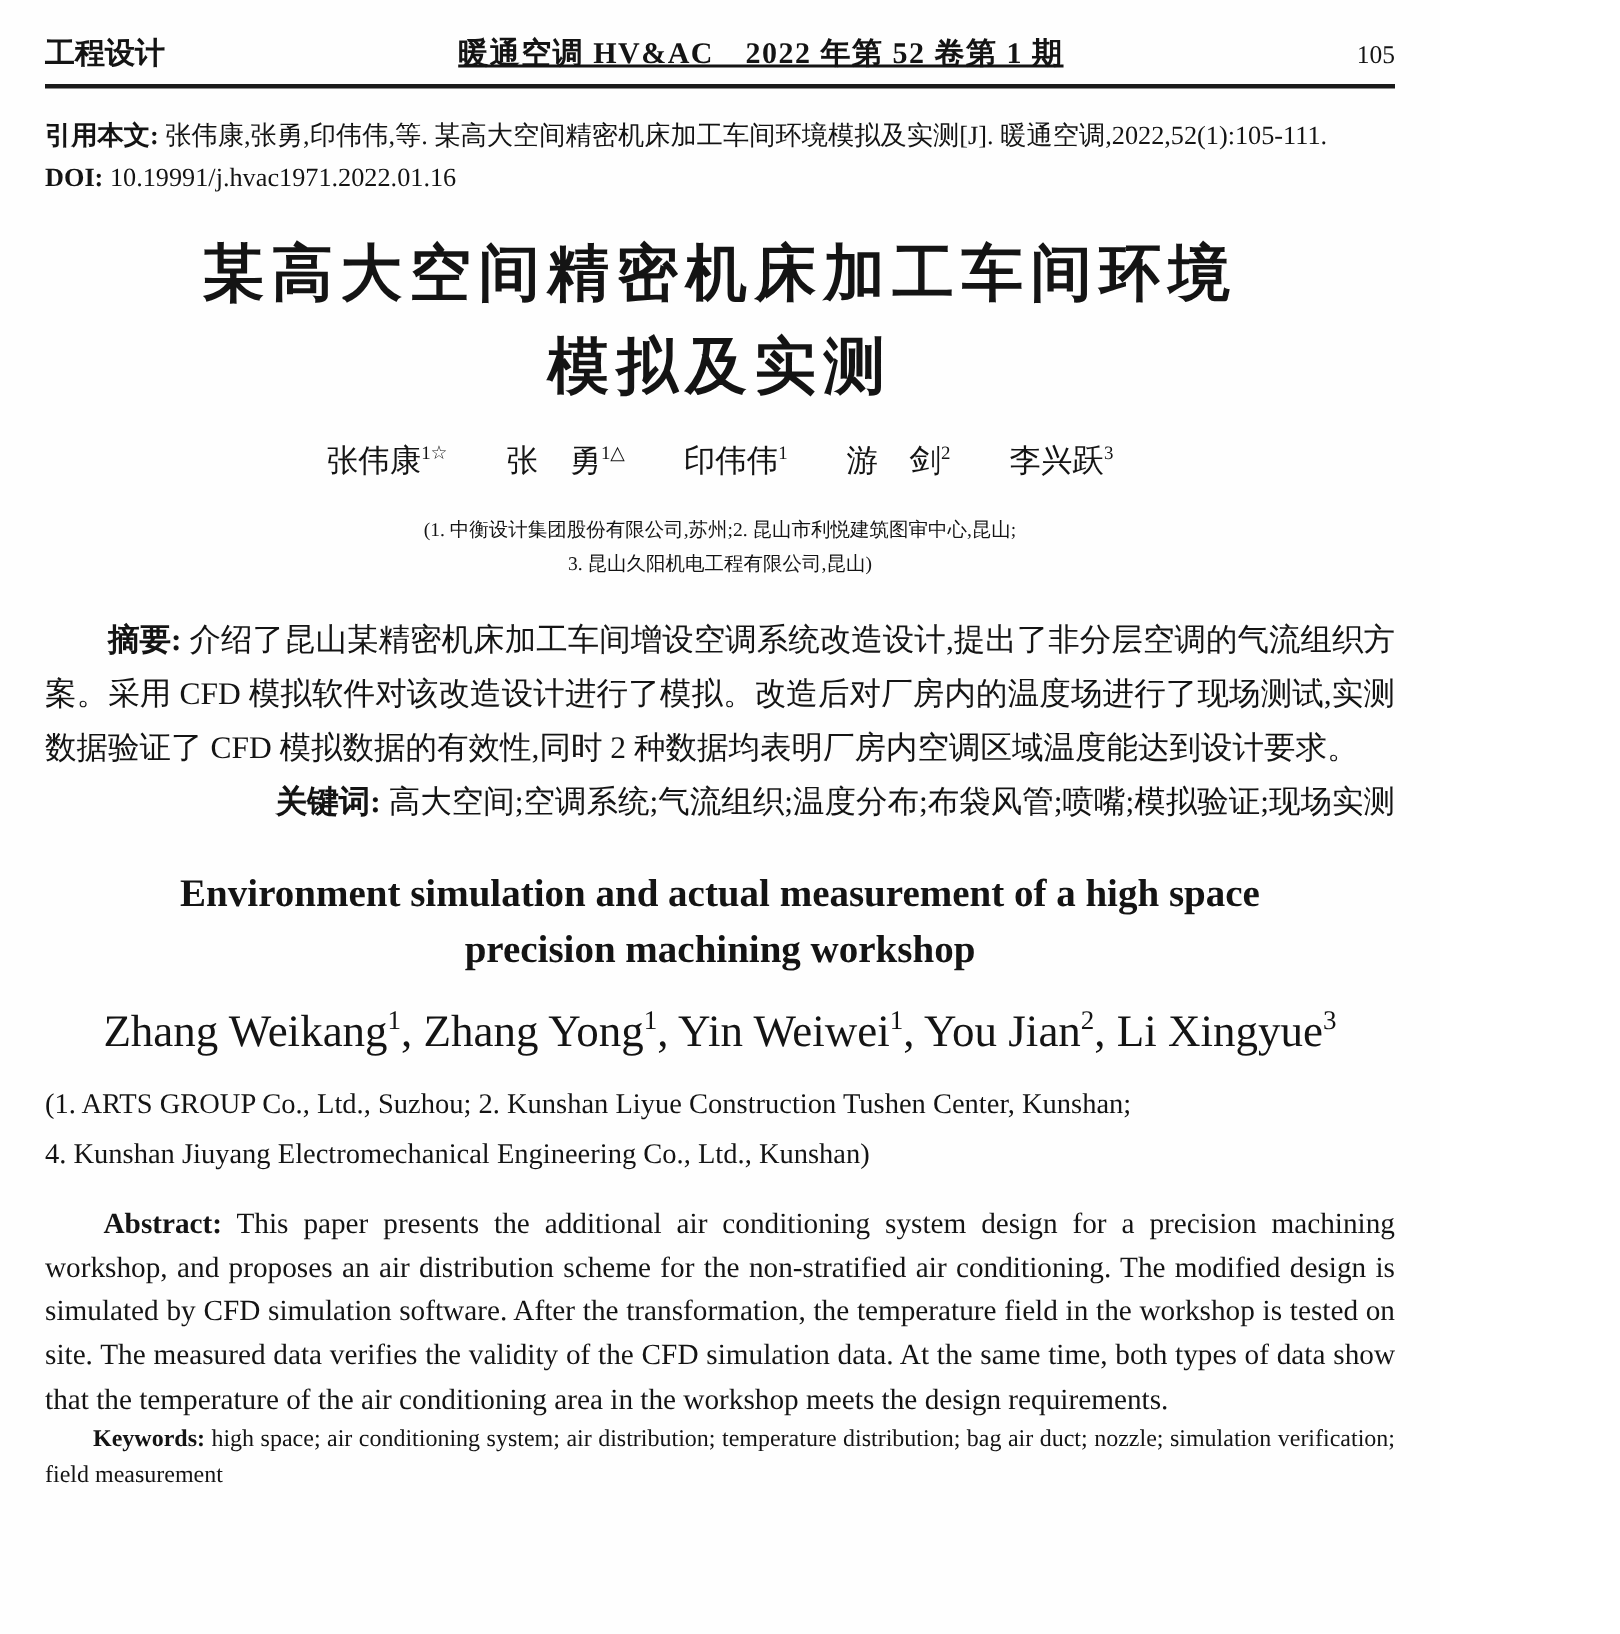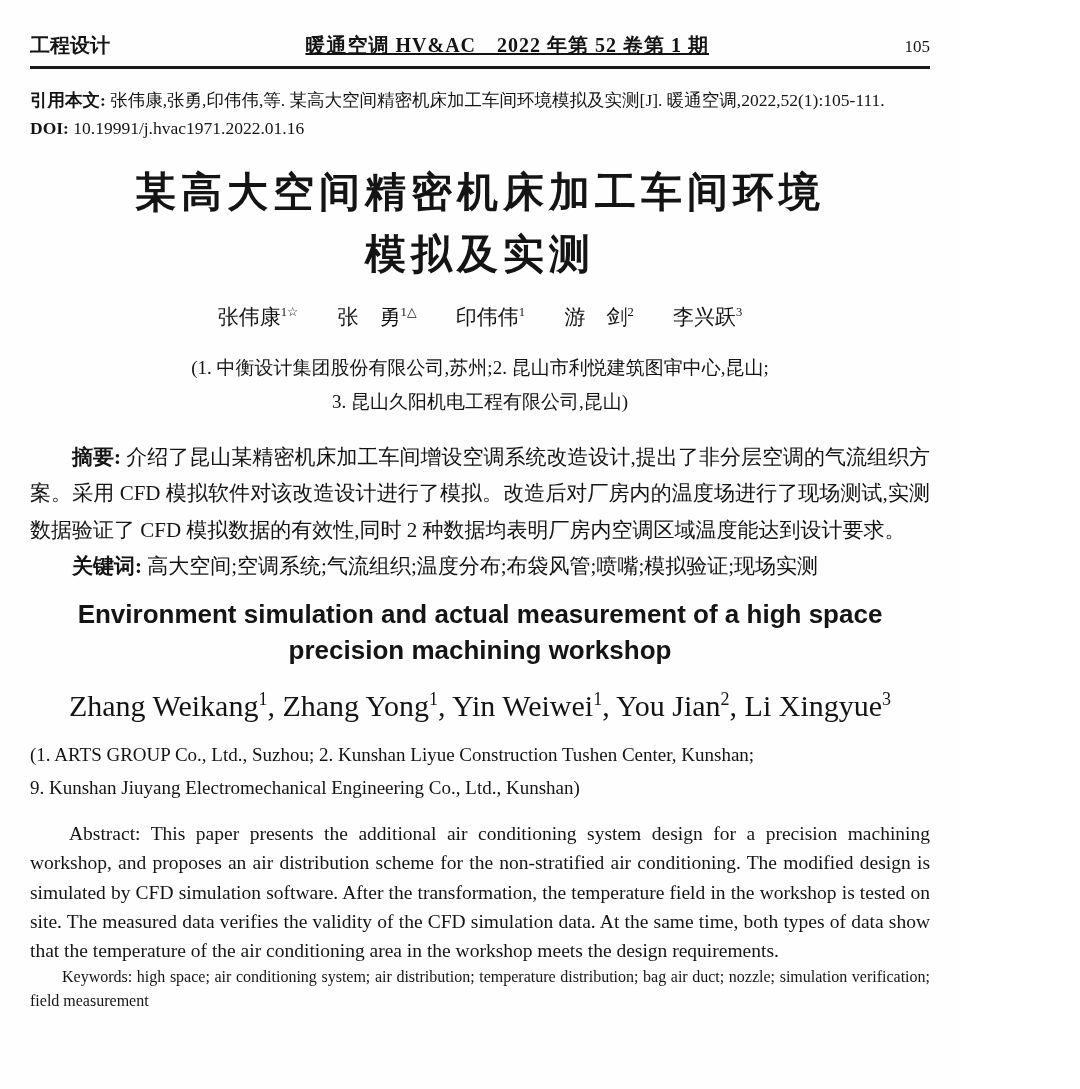--- a/index.html
+++ b/index.html
@@ -6,21 +6,21 @@
     margin: 0;
     padding: 0;
     background: #ffffff;
     color: #141414;
   }
   .page {
     position: relative;
     width: 960px;
     height: 1089px;
     box-sizing: border-box;
-    padding: 32px 30px 10px 30px;
+    padding: 22px 30px 10px 30px;
     background: #fefefe;
     overflow: hidden;
     font-family: "Liberation Serif", "DejaVu Serif", serif;
   }
   
   .header {
     display: flex;
     justify-content: space-between;
     align-items: baseline;
     font-size: 20px;
@@ -56,43 +56,44 @@
     margin-top: 18px;
     text-align: center;
     font-size: 21px;
   }
   .authors-zh .author { margin: 0 17px; white-space: nowrap; }
   sup { font-size: 60%; line-height: 0; }
   
   .affil-zh {
     margin-top: 20px;
     text-align: center;
-    font-size: 19px;
+    font-size: 13px;
     line-height: 1.8;
   }
   
   .abstract-zh {
     margin: 20px 0 0 0;
     font-size: 21px;
     line-height: 1.72;
     text-align: justify;
     text-indent: 2em;
   }
   .abstract-zh .lbl, .keywords-zh .lbl { font-weight: bold; }
   .keywords-zh {
     margin: 0;
     font-size: 21px;
     line-height: 1.72;
     text-indent: 2em;
+    text-align: right;
   }
   
   .title-en {
-    margin: 12px 0 0 0;
+    margin: 26px 0 0 0;
     text-align: center;
-    font-family: Liberation Sans, sans-serif;
+    font-family: Liberation Serif, serif;
     font-size: 26px;
     font-weight: bold;
     line-height: 1.4;
   }
   
   .authors-en {
     margin-top: 20px;
     text-align: center;
     font-size: 30px;
   }
@@ -104,21 +105,21 @@
     line-height: 1.75;
   }
   
   .abstract-en {
     margin: 15px 0 0 0;
     font-size: 19.5px;
     line-height: 1.5;
     text-align: justify;
     text-indent: 2em;
   }
-  .abstract-en .lbl, .keywords-en .lbl { font-weight: normal; }
+  .abstract-en .lbl, .keywords-en .lbl { font-weight: bold; }
   .keywords-en {
     margin: 0;
     font-size: 16px;
     line-height: 1.5;
     text-align: justify;
     text-indent: 2em;
   }
 </style>
 </head>
 <body>
@@ -159,20 +160,20 @@
   <div class="authors-en">
     <span class="author"><span>Zhang Weikang</span><sup>1</sup><span>, </span></span>
     <span class="author"><span>Zhang Yong</span><sup>1</sup><span>, </span></span>
     <span class="author"><span>Yin Weiwei</span><sup>1</sup><span>, </span></span>
     <span class="author"><span>You Jian</span><sup>2</sup><span>, </span></span>
     <span class="author"><span>Li Xingyue</span><sup>3</sup><span></span></span>
   </div>
 
   <div class="affil-en">
     <span>(1. ARTS GROUP Co., Ltd., Suzhou; 2. Kunshan Liyue Construction Tushen Center, Kunshan;</span><br>
-    <span>9. Kunshan Jiuyang Electromechanical Engineering Co., Ltd., Kunshan)</span>
+    <span>4. Kunshan Jiuyang Electromechanical Engineering Co., Ltd., Kunshan)</span>
   </div>
 
   <p class="abstract-en"><span class="lbl">Abstract:</span> <span>This paper presents the additional air conditioning system design for a precision machining workshop, and proposes an air distribution scheme for the non-stratified air conditioning. The modified design is simulated by CFD simulation software. After the transformation, the temperature field in the workshop is tested on site. The measured data verifies the validity of the CFD simulation data. At the same time, both types of data show that the temperature of the air conditioning area in the workshop meets the design requirements.</span></p>
 
   <p class="keywords-en"><span class="lbl">Keywords:</span> <span>high space; air conditioning system; air distribution; temperature distribution; bag air duct; nozzle; simulation verification; field measurement</span></p>
 
 </div>
 
 </body></html>

